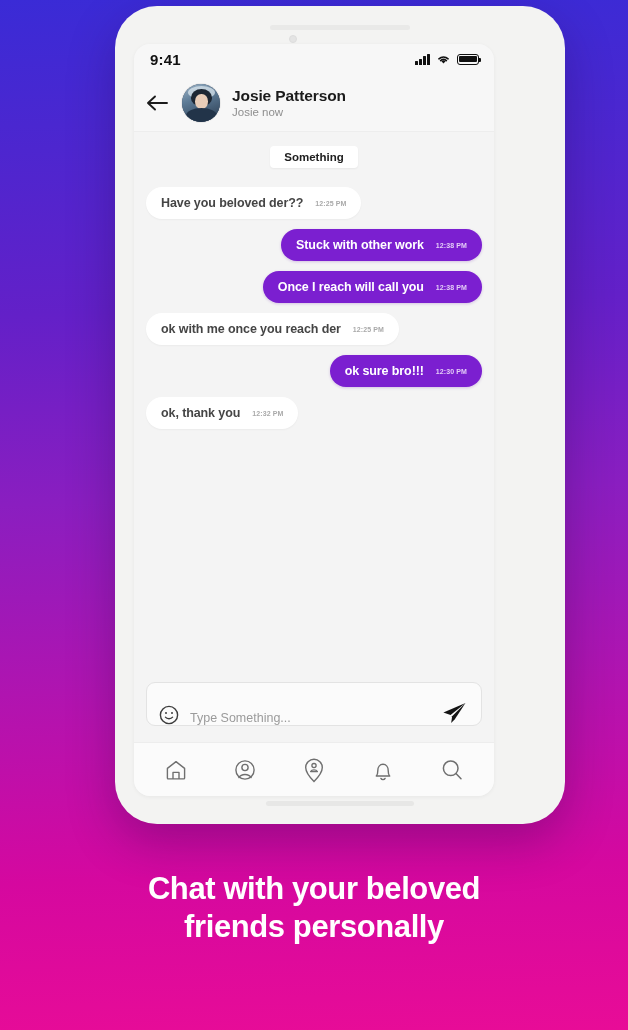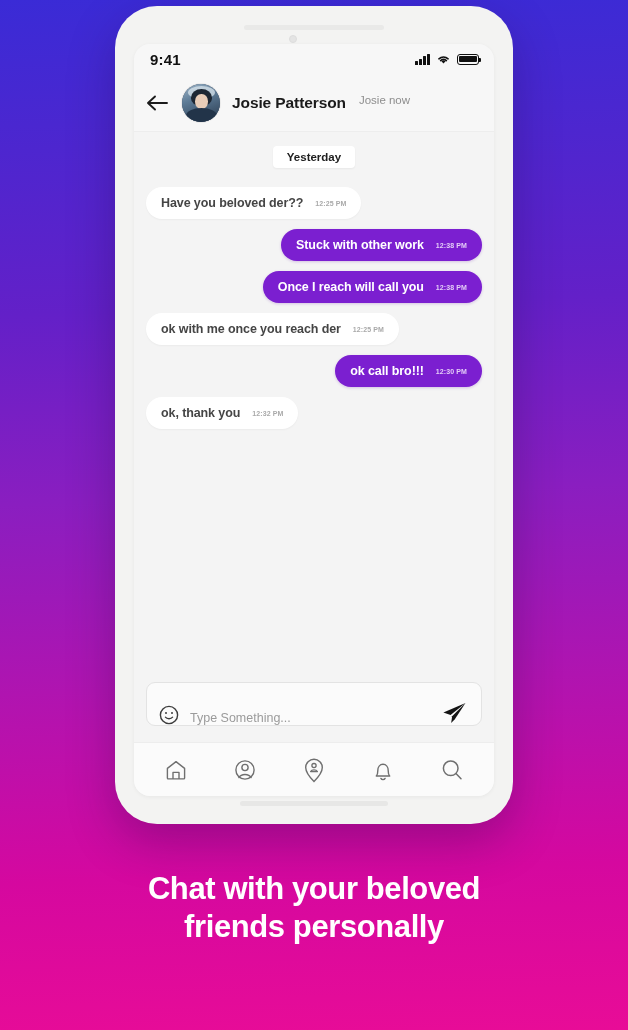--- a/index.html
+++ b/index.html
@@ -15,21 +15,21 @@
       #d5089f 84%,
       #e80c97 100%);
     overflow:hidden;
     position:relative;
   }
 
   
   .phone-frame {
     position:absolute;
     left:115px; top:6px;
-    width:398px; height:818px;
+    width:450px; height:818px;
     background:#f3f3f2;
     border-radius:42px;
     box-shadow:0 18px 48px rgba(30,0,60,.28);
     overflow:hidden;
   }
   .speaker-slot {
     position:absolute; left:50%; top:19px; transform:translateX(-50%);
     width:140px; height:5px; border-radius:3px;
     background:#e9e9e8;
   }
@@ -97,21 +97,21 @@
     overflow:hidden; flex:0 0 38px;
     background:#2c3c52;
     position:relative;
     box-shadow:0 0 0 1px rgba(0,0,0,.06);
   }
   .avatar .av-sky{ position:absolute; inset:0; background:linear-gradient(160deg,#9fb6c9 0%,#5d7b96 38%,#27384d 100%); }
   .avatar .av-hair{ position:absolute; left:9px; top:5px; width:21px; height:17px; border-radius:50% 50% 44% 44%; background:#1d2733; }
   .avatar .av-face{ position:absolute; left:13px; top:10px; width:13px; height:15px; border-radius:48%; background:#e8cdb8; }
   .avatar .av-body{ position:absolute; left:4px; bottom:-2px; width:31px; height:16px; border-radius:50% 50% 0 0; background:#223449; }
   .avatar .av-shawl{ position:absolute; left:6px; top:2px; width:27px; height:13px; border-radius:50%; background:rgba(222,233,240,.72); }
-  .peer-meta { display:flex; flex-direction:row; justify-content:center; gap:13px; }
+  .peer-meta { display:flex; flex-direction:column; justify-content:center; gap:1px; }
   .peer-name { font-size:15.5px; font-weight:700; color:#1b1b1b; letter-spacing:-.1px; }
   .peer-status { font-size:11.5px; color:#8e8e8e; }
 
   
   .messages {
     flex:1 1 auto;
     background:#f4f4f4;
     padding:14px 12px 6px;
     overflow:hidden;
     display:flex; flex-direction:column;
@@ -242,21 +242,21 @@
         <span class="av-body"></span>
       </div>
       <div class="peer-meta">
         <div class="peer-name">Josie Patterson</div>
         <div class="peer-status">Josie now</div>
       </div>
     </div>
 
     <div class="messages">
       <div class="day-chip-row">
-        <span class="day-chip">Yesterday</span>
+        <span class="day-chip">Something</span>
       </div>
       <div id="msg-container">
           <div class="row in">
             <div class="bubble in">
               <span class="txt">Have you beloved der??</span>
               <span class="time">12:25 PM</span>
             </div>
           </div>
           <div class="row out">
             <div class="bubble out">
@@ -271,21 +271,21 @@
             </div>
           </div>
           <div class="row in">
             <div class="bubble in">
               <span class="txt">ok with me once you reach der</span>
               <span class="time">12:25 PM</span>
             </div>
           </div>
           <div class="row out">
             <div class="bubble out">
-              <span class="txt">ok call bro!!!</span>
+              <span class="txt">ok sure bro!!!</span>
               <span class="time">12:30 PM</span>
             </div>
           </div>
           <div class="row in">
             <div class="bubble in">
               <span class="txt">ok, thank you</span>
               <span class="time">12:32 PM</span>
             </div>
           </div>
         </div>

